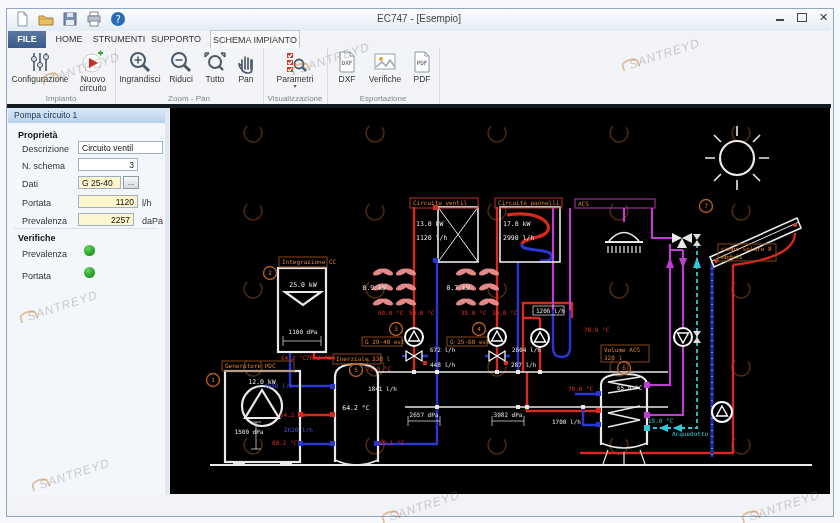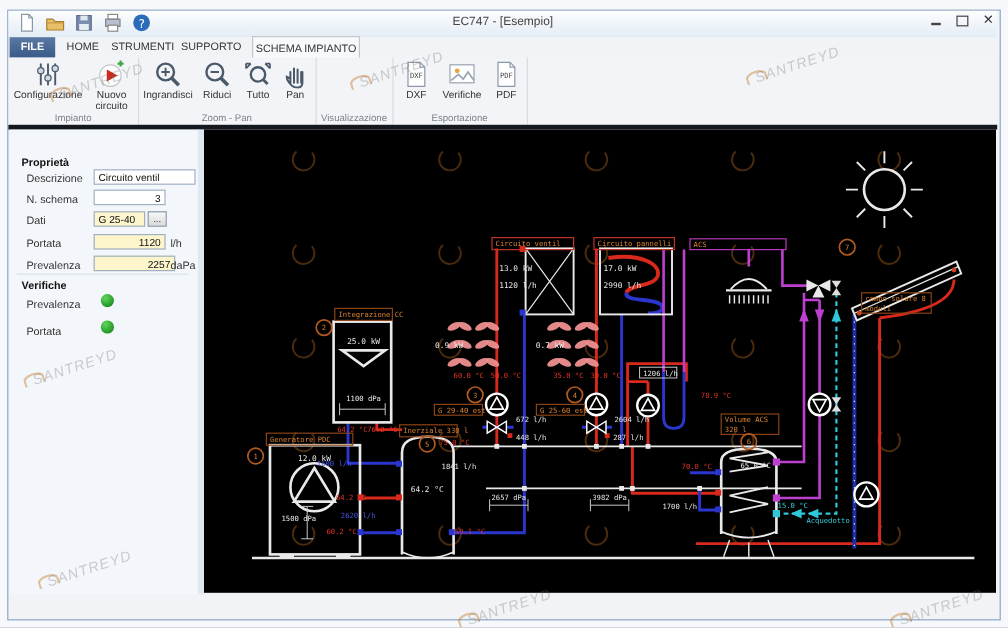--- a/index.html
+++ b/index.html
@@ -172,20 +172,36 @@
       <div class="rbtn" style="left:116px;width:30px;">
         <svg width="24" height="24">
           <path d="M8,20 V10 M11,19 V7 M14,19 V8 M17,19 V10 M8,20 q-3,-3 -3,-6 l2,1 M8,20 q2,3 6,3 q4,0 4,-4 v-9" fill="none" stroke="#4a5a6a" stroke-width="1.7" stroke-linecap="round"></path>
         </svg>
         <span>Pan</span>
       </div>
       <div class="glabel">Zoom - Pan</div>
     </div>
 
     <div class="rgroup" style="left:256px;width:64px;">
+      <div class="rbtn" style="left:2px;width:60px;">
+        <svg width="24" height="24">
+          <g fill="#c23a28">
+              <rect x="4" y="3" width="6" height="5"></rect>
+              <rect x="4" y="10" width="6" height="5"></rect>
+              <rect x="4" y="17" width="6" height="5"></rect>
+            </g>
+          <g stroke="#fff" stroke-width="1.2" fill="none">
+              <path d="M5,5.5 l1.5,1.5 L9,4 M5,12.5 l1.5,1.5 L9,11 M5,19.5 l1.5,1.5 L9,18"></path>
+            </g>
+          <circle cx="16" cy="14" r="4.5" fill="none" stroke="#4a5a6a" stroke-width="1.8"></circle>
+          <path d="M19.5,17.5 L23,21" stroke="#4a5a6a" stroke-width="2.4"></path>
+        </svg>
+        <span>Parametri</span>
+        <div class="caret">▾</div>
+      </div>
       <div class="glabel">Visualizzazione</div>
     </div>
 
     <div class="rgroup" style="left:320px;width:112px;">
       <div class="rbtn" style="left:4px;width:32px;">
         <svg width="24" height="24">
           <path d="M5,2 h10 l4,4 v16 h-14 z" fill="#fff" stroke="#8a97a8"></path>
           <path d="M15,2 v4 h4" fill="none" stroke="#8a97a8"></path>
           <text x="12" y="15" text-anchor="middle" font-size="6" fill="#444" font-family="Liberation Sans">DXF</text>
         </svg>
@@ -207,38 +223,39 @@
         </svg>
         <span>PDF</span>
       </div>
       <div class="glabel">Esportazione</div>
     </div>
   </div>
 
   <div class="abs darkstrip"></div>
 
   <div class="abs panel">
+    <div class="phead">Pompa circuito 1</div>
     <div class="psec" style="top:22px;">Proprietà</div>
 
     <div class="plabel" style="top:36px;">Descrizione</div>
     <div class="pfield" style="left:70px;top:33px;width:85px;height:13px;">Circuito ventil</div>
 
     <div class="plabel" style="top:53px;">N. schema</div>
     <div class="pfield num" style="left:70px;top:50px;width:60px;height:13px;">3</div>
 
     <div class="plabel" style="top:71px;">Dati</div>
     <div class="pfield yellow" style="left:70px;top:68px;width:43px;height:13px;">G 25-40</div>
     <div class="pbrowse" style="left:115px;top:68px;">...</div>
 
     <div class="plabel" style="top:90px;">Portata</div>
     <div class="pfield yellow num" style="left:70px;top:87px;width:60px;height:13px;">1120</div>
     <div class="punit" style="left:134px;top:90px;">l/h</div>
 
     <div class="plabel" style="top:108px;">Prevalenza</div>
-    <div class="pfield yellow num" style="left:70px;top:105px;width:68px;height:13px;">2257</div>
+    <div class="pfield yellow num" style="left:70px;top:105px;width:56px;height:13px;">2257</div>
     <div class="punit" style="left:134px;top:108px;">daPa</div>
 
     <div class="phr" style="top:120px;"></div>
     <div class="psec" style="top:125px;">Verifiche</div>
 
     <div class="plabel" style="top:141px;">Prevalenza</div>
     <div class="pdot" style="left:76px;top:137px;"></div>
 
     <div class="plabel" style="top:163px;">Portata</div>
     <div class="pdot" style="left:76px;top:159px;"></div>

